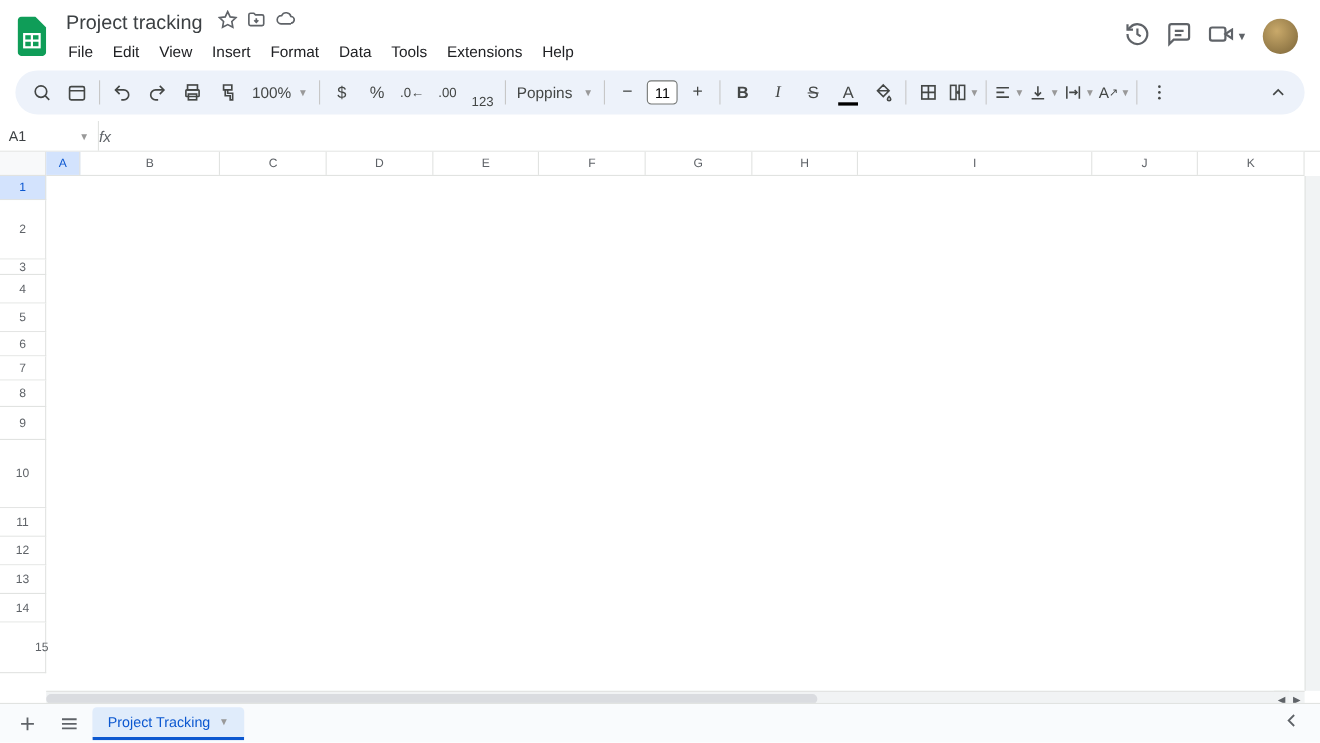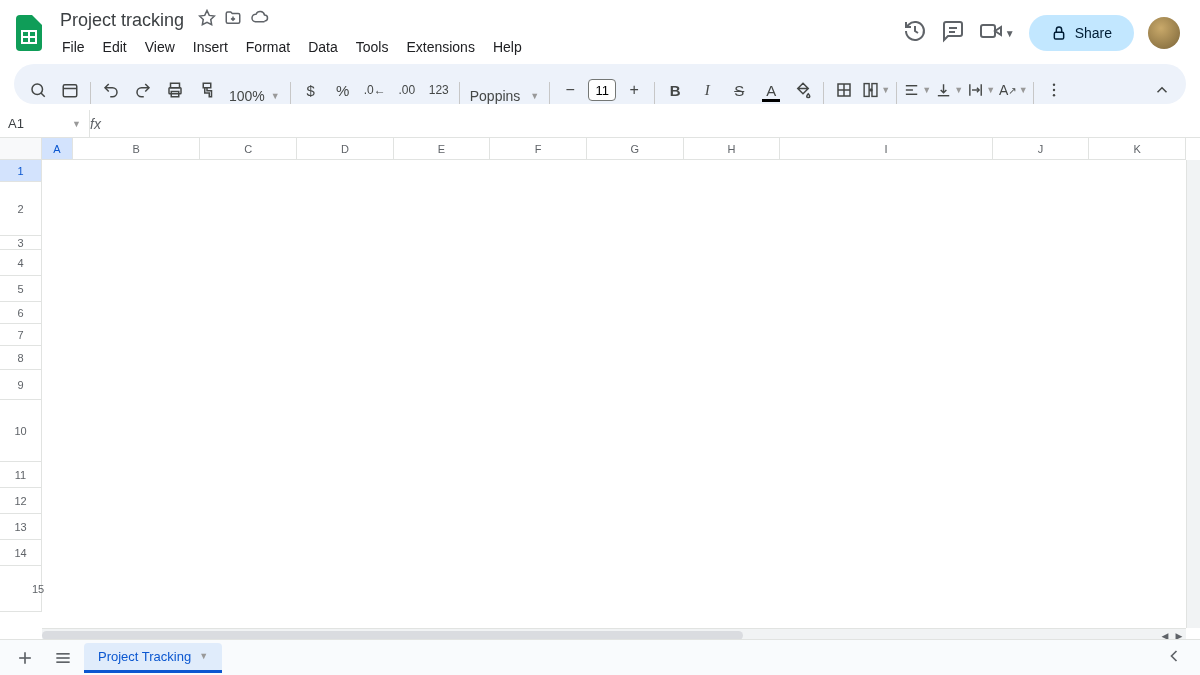--- a/index.html
+++ b/index.html
@@ -15,21 +15,21 @@
 .title-icon { color: #5f6368; cursor: pointer; }
 .menu-bar { display: flex; gap: 2px; margin-top: 2px; }
 .menu-item { font-size: 14px; color: #202124; padding: 4px 8px; cursor: pointer; border-radius: 4px; }
 .header-right { display: flex; align-items: center; gap: 14px; margin-left: auto; padding-right: 6px; }
 .header-icon { color: #5f6368; cursor: pointer; }
 .share-btn { background: #c2e7ff; color: #001d35; border: none; border-radius: 40px; padding: 10px 22px; font-size: 14px; font-weight: 500; display: flex; align-items: center; gap: 8px; cursor: pointer; }
 .avatar { width: 32px; height: 32px; border-radius: 50%; background: radial-gradient(circle at 40% 35%, #c9a96a, #7a6438); }
 .meet-wrap { display: flex; align-items: center; gap: 2px; }
 
 
-.toolbar { margin: 6px 14px 0 14px; background: #edf2fa; border-radius: 24px; height: 40px; display: flex; align-items: flex-end; padding: 0 10px; gap: 4px; }
+.toolbar { margin: 6px 14px 0 14px; background: #edf2fa; border-radius: 24px; height: 40px; display: flex; align-items: center; padding: 0 10px; gap: 4px; }
 .tb-icon { width: 28px; height: 28px; display: flex; align-items: center; justify-content: center; color: #444746; cursor: pointer; border-radius: 4px; }
 .tb-sep { width: 1px; height: 22px; background: #c7c7c7; margin: 0 2px; }
 .tb-zoom { font-size: 14px; color: #444746; padding: 0 4px; display: flex; align-items: center; gap: 6px; cursor: pointer; }
 .tb-font { font-size: 14px; color: #444746; padding: 0 4px; display: flex; align-items: center; gap: 10px; cursor: pointer; min-width: 72px; }
 .tb-fontsize-wrap { display: flex; align-items: center; gap: 4px; }
 .tb-fontsize { width: 28px; height: 22px; border: 1px solid #747775; border-radius: 4px; text-align: center; font-size: 13px; background: #fff; }
 .tb-dd { display: flex; align-items: center; }
 .tb-textcolor-wrap { position: relative; }
 .tb-textcolor-underline { position: absolute; bottom: 2px; left: 5px; width: 18px; height: 3px; background: #000; }
 .collapse-arrow { margin-left: auto; }
@@ -121,27 +121,20 @@
           <line x1="8" y1="9" x2="16" y2="9"></line>
           <line x1="8" y1="13" x2="14" y2="13"></line>
         </svg></span>
     <span class="meet-wrap">
       <span class="header-icon"><svg width="24" height="24" viewBox="0 0 24 24" fill="none" stroke="currentColor" stroke-width="2">
             <rect x="2" y="6" width="14" height="12" rx="2"></rect>
             <polygon points="22 8 16 12 22 16 22 8"></polygon>
           </svg></span>
       <span style="color:#5f6368;font-size:10px;">▼</span>
     </span>
-    <button class="share-btn">
-      <svg width="16" height="16" viewBox="0 0 24 24" fill="none" stroke="currentColor" stroke-width="2.2">
-          <rect x="5" y="11" width="14" height="10" rx="2"></rect>
-          <path d="M8 11V7a4 4 0 0 1 8 0v4"></path>
-        </svg>
-      <span>Share</span>
-    </button>
     <div class="avatar"></div>
   </div>
 </div>
 
 <div class="toolbar">
   <span class="tb-icon">
       <svg width="18" height="18" viewBox="0 0 24 24" fill="none" stroke="currentColor" stroke-width="2">
         <circle cx="11" cy="11" r="7"></circle>
         <line x1="21" y1="21" x2="16" y2="16"></line>
       </svg>

